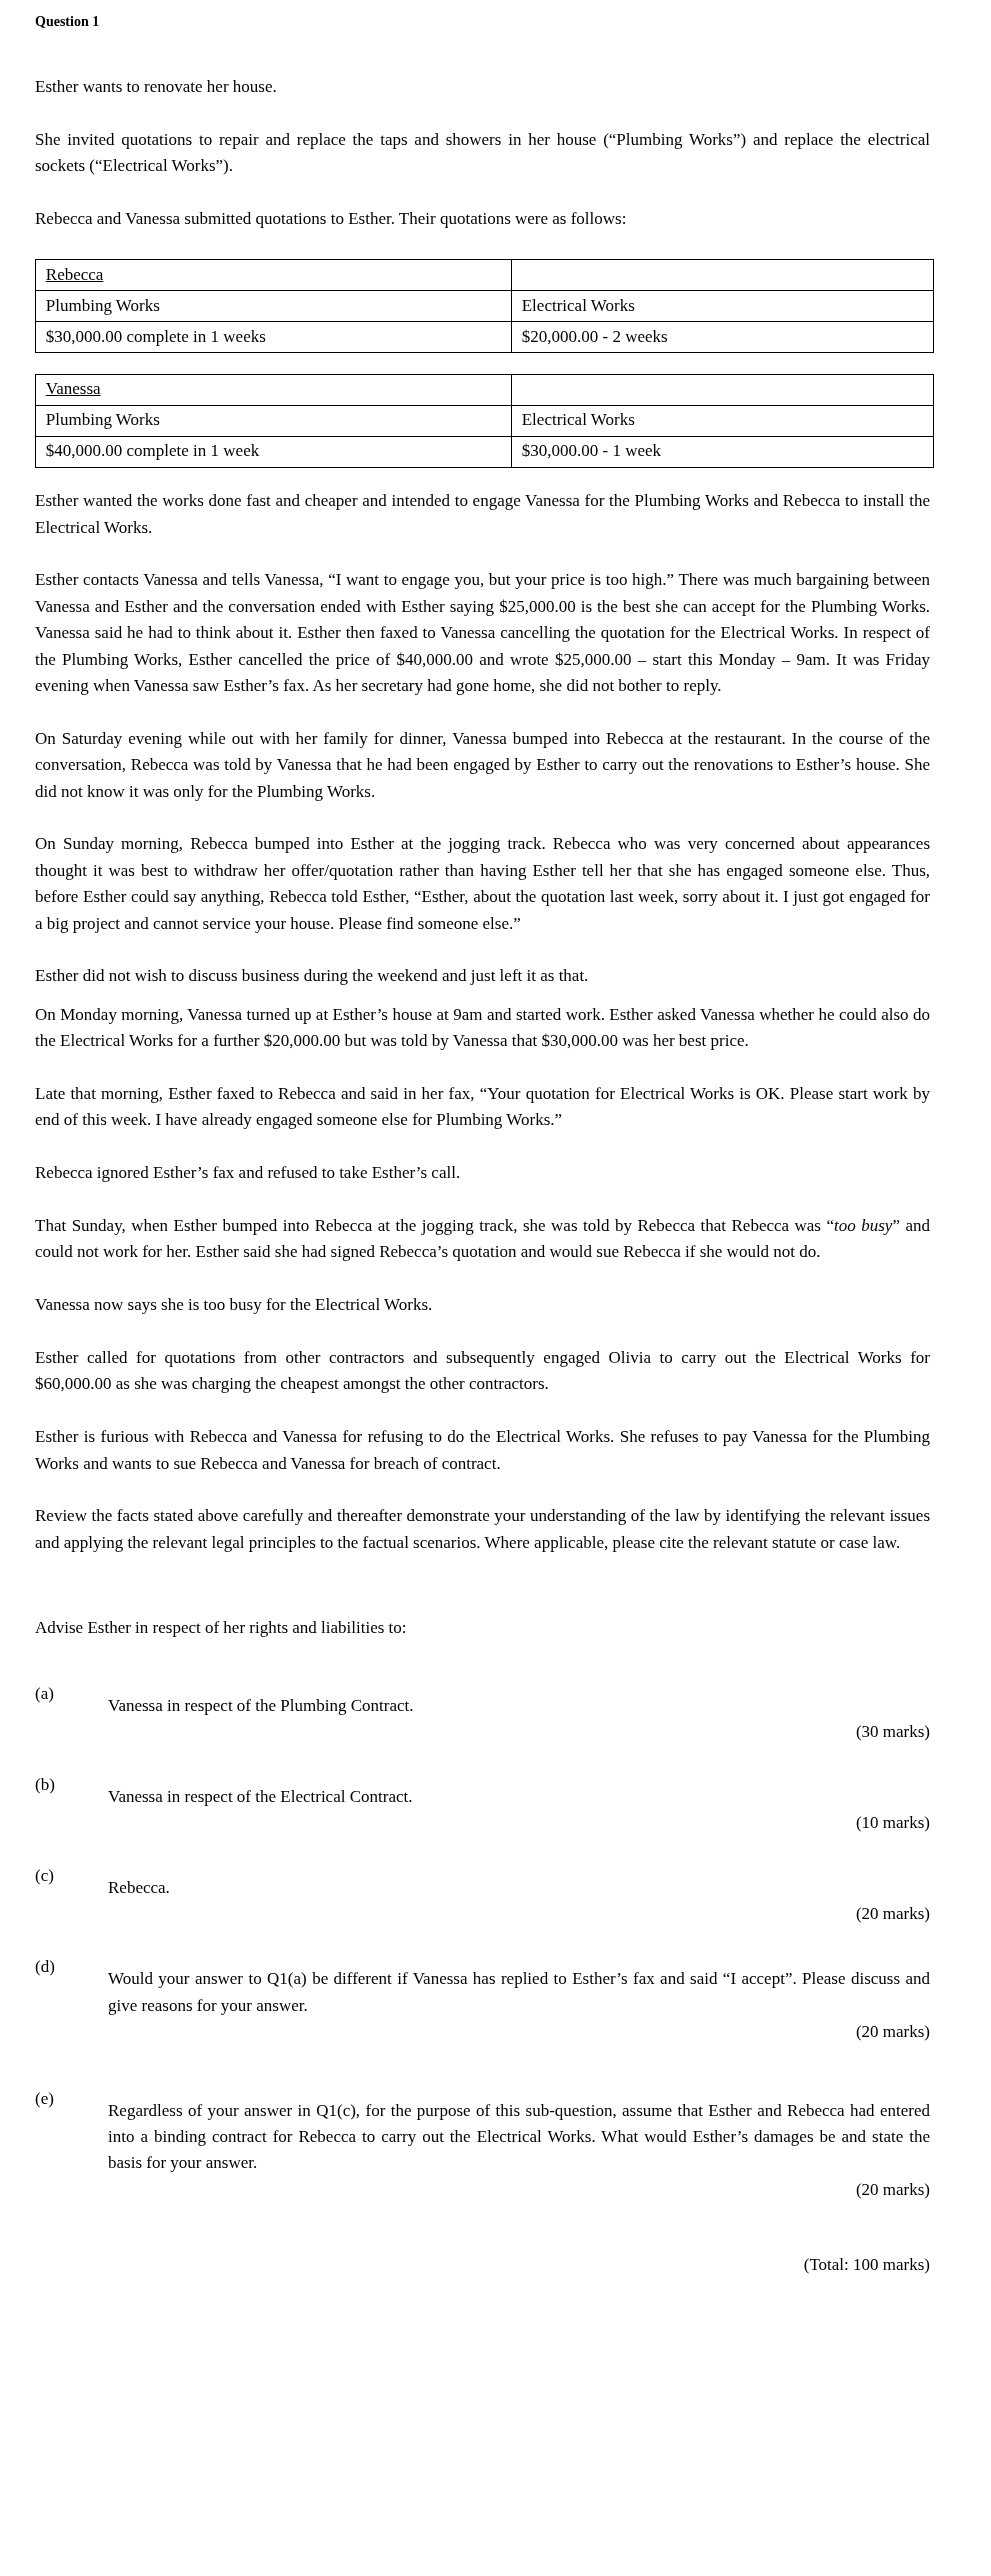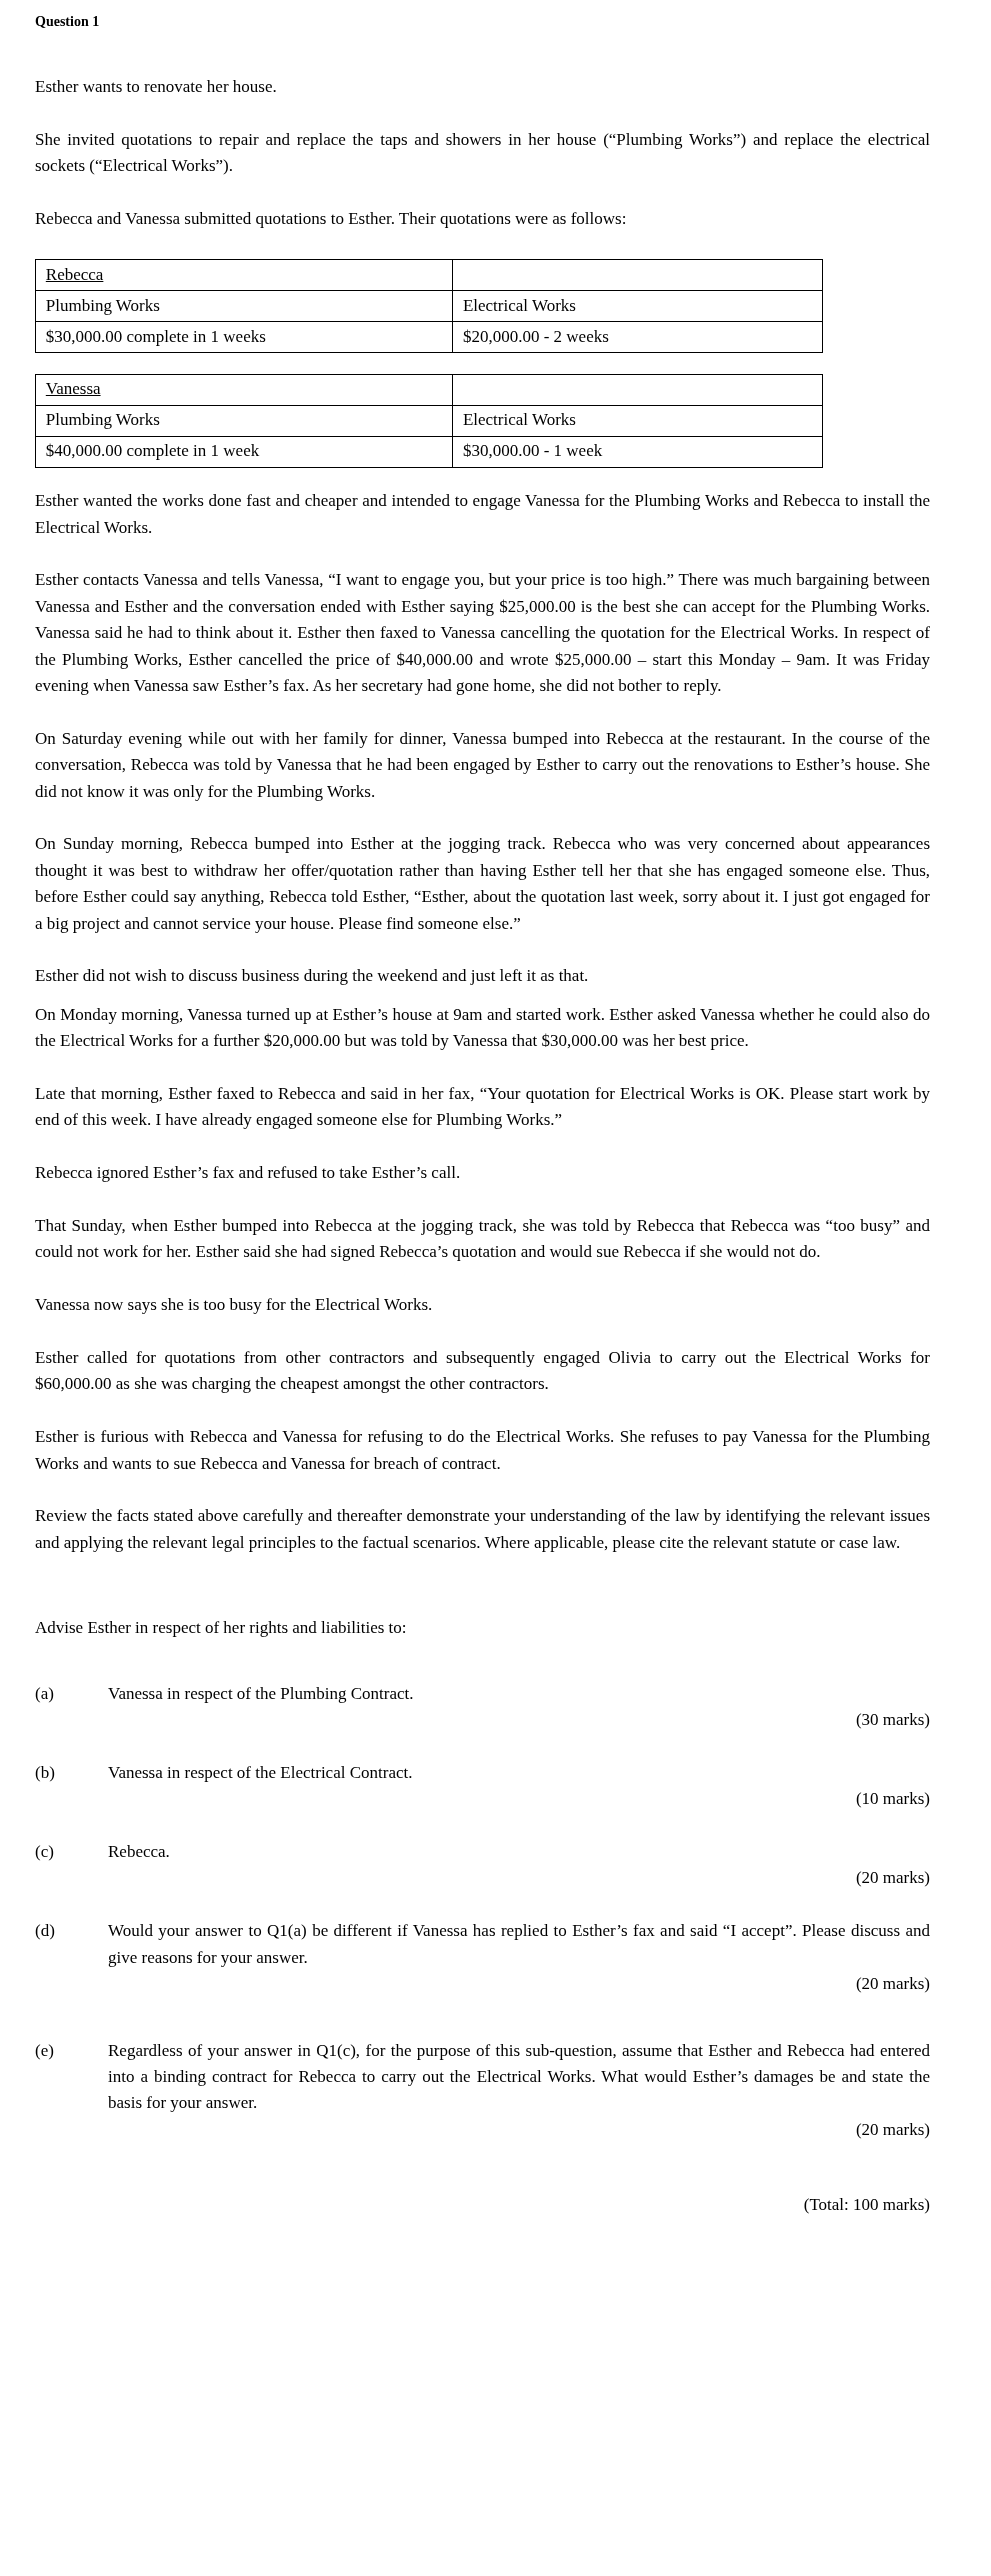--- a/index.html
+++ b/index.html
@@ -23,24 +23,24 @@
     margin: 0 0 39px 0;
   }
   p.para {
     font-size: 17px;
     line-height: 26.4px;
     text-align: justify;
     margin: 0 0 26.4px 0;
   }
   p.no-gap { margin-bottom: 12px; }
   p.italic { }
-  .inline-italic { }
+  .inline-italic { font-style: italic; }
   table.quote-table {
     border-collapse: collapse;
-    width: 788px;
+    width: 899px;
     margin: 0 0 20.6px 0;
     font-size: 17px;
     line-height: 26.4px;
   }
   table.quote-table.first { margin-top: 0; }
   table.quote-table td {
     border: 1px solid #000;
     padding: 1px 9.8px;
     height: 28px;
     vertical-align: middle;
@@ -52,21 +52,21 @@
   .pre-italic-gap { margin-top: 26.4px; }
   .items { }
   .item {
     display: flex;
     font-size: 17px;
     line-height: 26.4px;
     margin: 0 0 26.4px 0;
   }
   .item.extra-gap { margin-top: 40px; }
   .item-label { width: 73px; flex-shrink: 0; }
-  .item-body { flex: 1; }
+  .item-body { flex: 1; margin-top: 12px; }
   .item-text { text-align: justify; }
   .marks { text-align: right; }
   .total-line {
     font-size: 17px;
     line-height: 26.4px;
     text-align: right;
     margin-top: 49px;
   }
 </style>
 </head>

